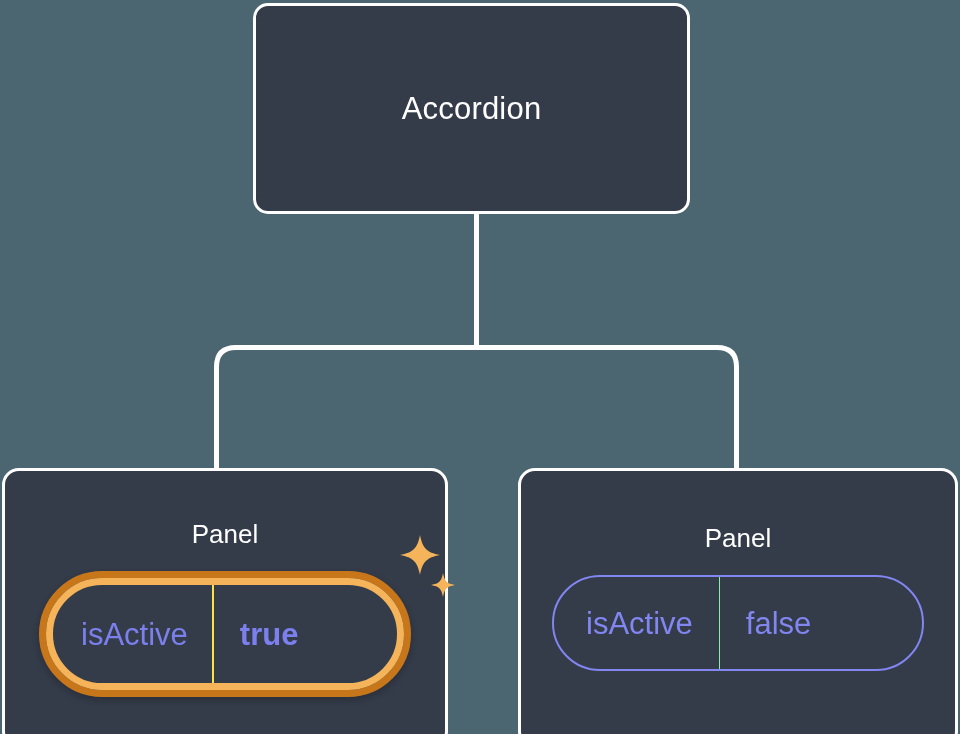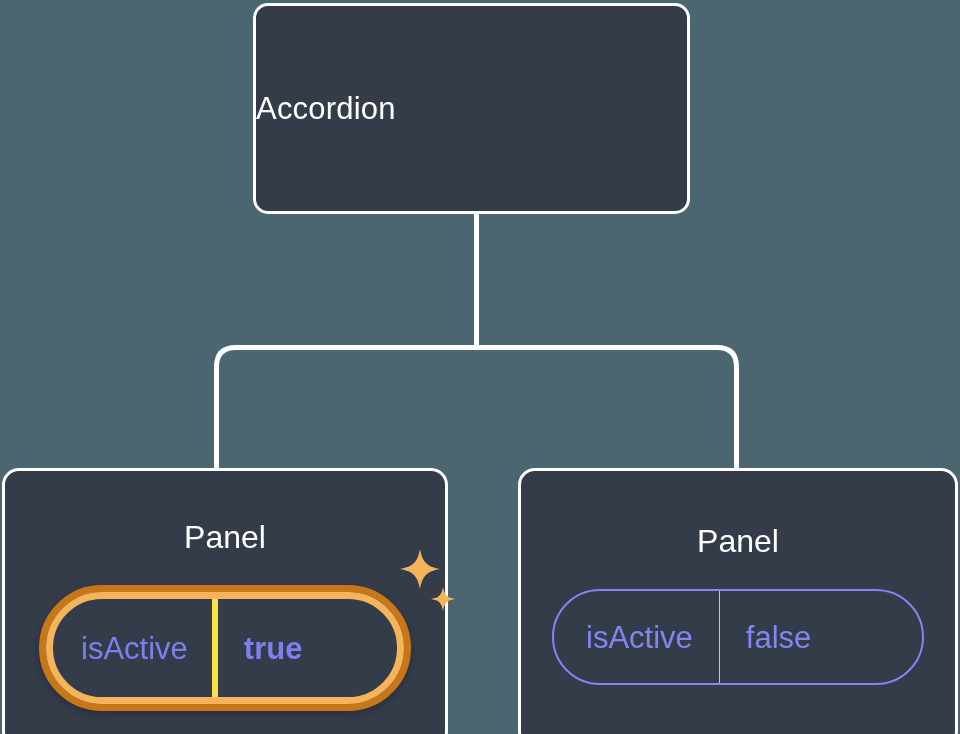--- a/index.html
+++ b/index.html
@@ -45,20 +45,21 @@
   }
 
   .node-root {
     left: 253px;
     top: 3px;
     width: 437px;
     height: 211px;
     border-radius: 15px;
     display: flex;
     align-items: center;
+    justify-content: center;
   }
 
   .node-title {
     color: #ffffff;
     font-size: 31px;
     font-weight: 400;
     letter-spacing: 0.2px;
     line-height: 1;
     user-select: none;
   }
@@ -70,32 +71,32 @@
     display: flex;
     flex-direction: column;
     align-items: center;
   }
 
   .node-panel-left  { left: 2px;   width: 446px; }
   .node-panel-right { left: 518px; width: 440px; }
 
   .panel-title {
     color: #ffffff;
-    font-size: 32px;
+    font-size: 26px;
     font-weight: 400;
     line-height: 1;
     margin-top: 50px;
     user-select: none;
   }
   .node-panel-right .panel-title { margin-top: 54px; }
 
   
   .pill-wrap {
     position: relative;
-    margin-top: 32px;
+    margin-top: 24px;
   }
 
   .pill {
     box-sizing: border-box;
     display: flex;
     align-items: stretch;
     border-radius: 999px;
     background: transparent;
   }
 
@@ -133,21 +134,21 @@
     background: #343b49;
   }
   .pill-highlight .pill-key,
   .pill-highlight .pill-val {
     color: #7b80ee;
     font-size: 31px;
   }
   .pill-highlight .pill-key { font-weight: 400; }
   .pill-highlight .pill-val {
     font-weight: 700;
-    border-left: 6px solid #fde047;
+    border-left: 2px solid #fde047;
   }
 
   .pill-key, .pill-val {
     display: flex;
     align-items: center;
     justify-content: center;
     line-height: 1;
     white-space: nowrap;
     user-select: none;
   }

